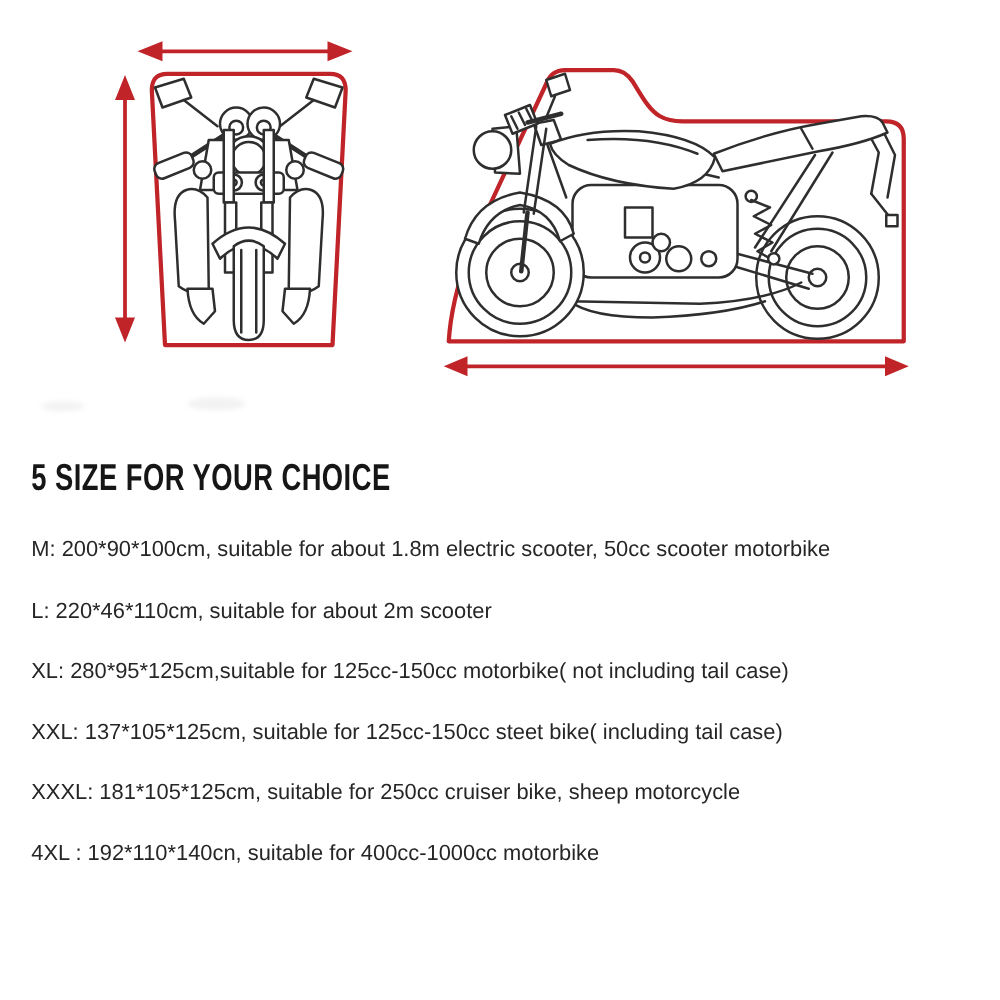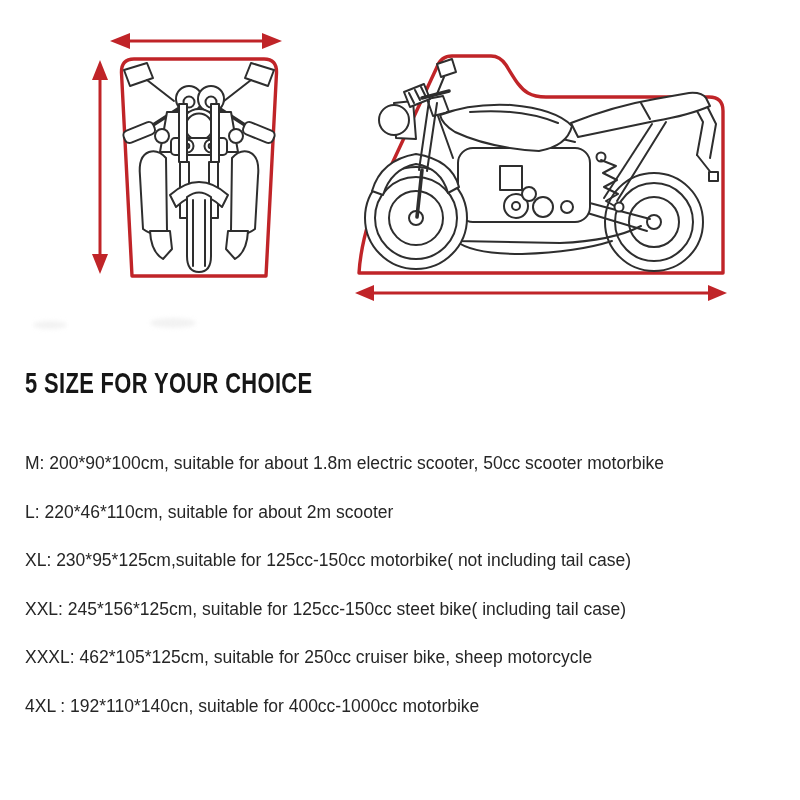--- a/index.html
+++ b/index.html
@@ -22,21 +22,21 @@
   .redf{fill:var(--accent);stroke:none;}
   .ink{stroke:var(--ink);stroke-width:2;fill:none;stroke-linecap:round;stroke-linejoin:round;}
   .inkf{stroke:var(--ink);stroke-width:2;fill:#ffffff;stroke-linecap:round;stroke-linejoin:round;}
   .inkt{stroke:var(--ink);stroke-width:3.6;fill:none;stroke-linecap:round;}
   .title{
     position:absolute;left:25px;top:366px;margin:0;
     font-size:30px;font-weight:bold;color:var(--heading);
     transform:scaleX(0.73);transform-origin:0 0;white-space:nowrap;
     letter-spacing:0.5px;
   }
-  .sizes{position:absolute;left:25px;top:454px;width:760px;}
+  .sizes{position:absolute;left:25px;top:430px;width:760px;}
   .sizes p{
     margin:0 0 30.5px 0;font-size:17.5px;line-height:18px;
     color:var(--text);white-space:nowrap;
   }
   .smudge{position:absolute;background:#f2f2f2;border-radius:50%;filter:blur(2px);}
   .smudge.a{left:33px;top:321px;width:34px;height:8px;}
   .smudge.b{left:150px;top:318px;width:46px;height:10px;}
 </style>
 </head>
 <body>
@@ -191,18 +191,18 @@
   </svg>
 
   <div class="smudge a"></div>
   <div class="smudge b"></div>
 
   <h1 class="title">5 SIZE FOR YOUR CHOICE</h1>
 
   <div class="sizes">
     <p>M: 200*90*100cm, suitable for about 1.8m electric scooter, 50cc scooter motorbike</p>
     <p>L: 220*46*110cm, suitable for about 2m scooter</p>
-    <p>XL: 230*95*125cm,suitable for 125cc-150cc motorbike( not including tail case)</p>
-    <p>XXL: 245*156*125cm, suitable for 125cc-150cc steet bike( including tail case)</p>
-    <p>XXXL: 462*105*125cm, suitable for 250cc cruiser bike, sheep motorcycle</p>
+    <p>XL: 280*95*125cm,suitable for 125cc-150cc motorbike( not including tail case)</p>
+    <p>XXL: 137*105*125cm, suitable for 125cc-150cc steet bike( including tail case)</p>
+    <p>XXXL: 181*105*125cm, suitable for 250cc cruiser bike, sheep motorcycle</p>
     <p>4XL : 192*110*140cn, suitable for 400cc-1000cc motorbike</p>
   </div>
 </div>
 
 </body></html>

